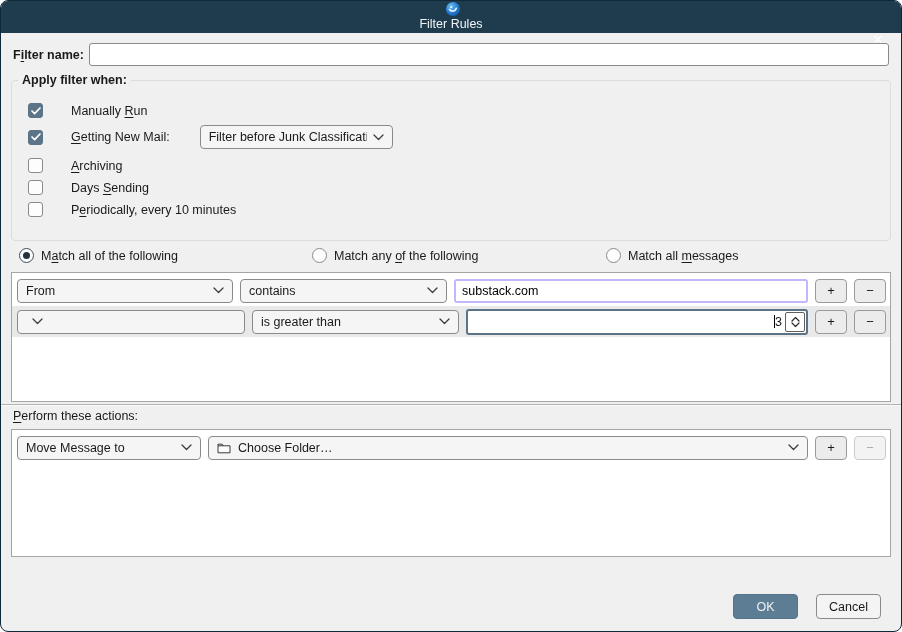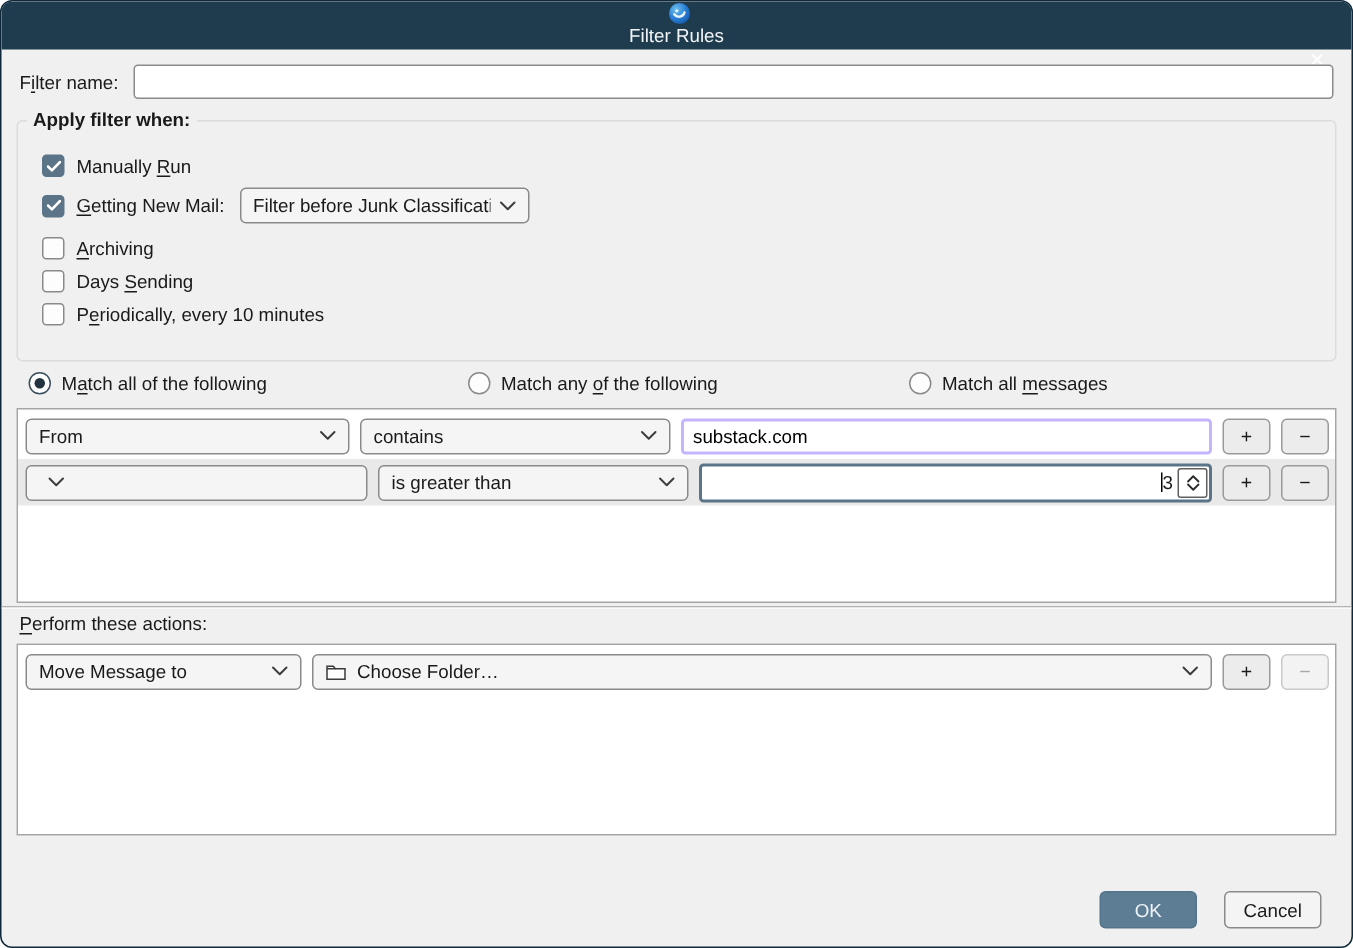--- a/index.html
+++ b/index.html
@@ -23,33 +23,33 @@
     margin-left:auto; width:46px; height:32px; display:flex;
     align-items:center; justify-content:center; cursor:default;
     font-size:17px; color:#ffffff; font-weight:300; line-height:1;
   }
 
   
   .filter-name-row {
     position:absolute; top:42px; left:12px; right:12px;
     display:flex; align-items:center;
   }
-  .filter-name-row .lbl { width:76px; flex:0 0 auto; }
+  .filter-name-row .lbl { width:76px; flex:0 0 auto;font-weight:bold; }
   .filter-name-row input {
     flex:1; height:23px; border:1px solid #8a8a8a; border-radius:3px;
     background:#ffffff; padding:0 6px; font:inherit; outline:none;
   }
 
   
   fieldset.apply-when {
     position:absolute; top:72px; left:10px; width:880px; height:168px;
     border:1px solid #dcdcdc; border-radius:4px;
   }
   fieldset.apply-when legend { font-weight:bold; margin-left:6px; padding:0 4px; }
-  .chk-row { position:absolute; left:16px; display:flex; align-items:center; }
+  .chk-row { position:absolute; left:16px; display:flex; align-items:center;gap:20px; }
   .chk-row .cb {
     width:15px; height:15px; border-radius:3px; flex:0 0 auto;
     border:1px solid #8a8a8a; background:#fdfdfd; margin-right:8px;
     display:flex; align-items:center; justify-content:center;
   }
   .chk-row .cb.checked { background:#5b7487; border-color:#5b7487; }
   .chk-row .cb svg { display:block; }
   .junk-combo { margin-left:10px; width:193px; }
 
   

